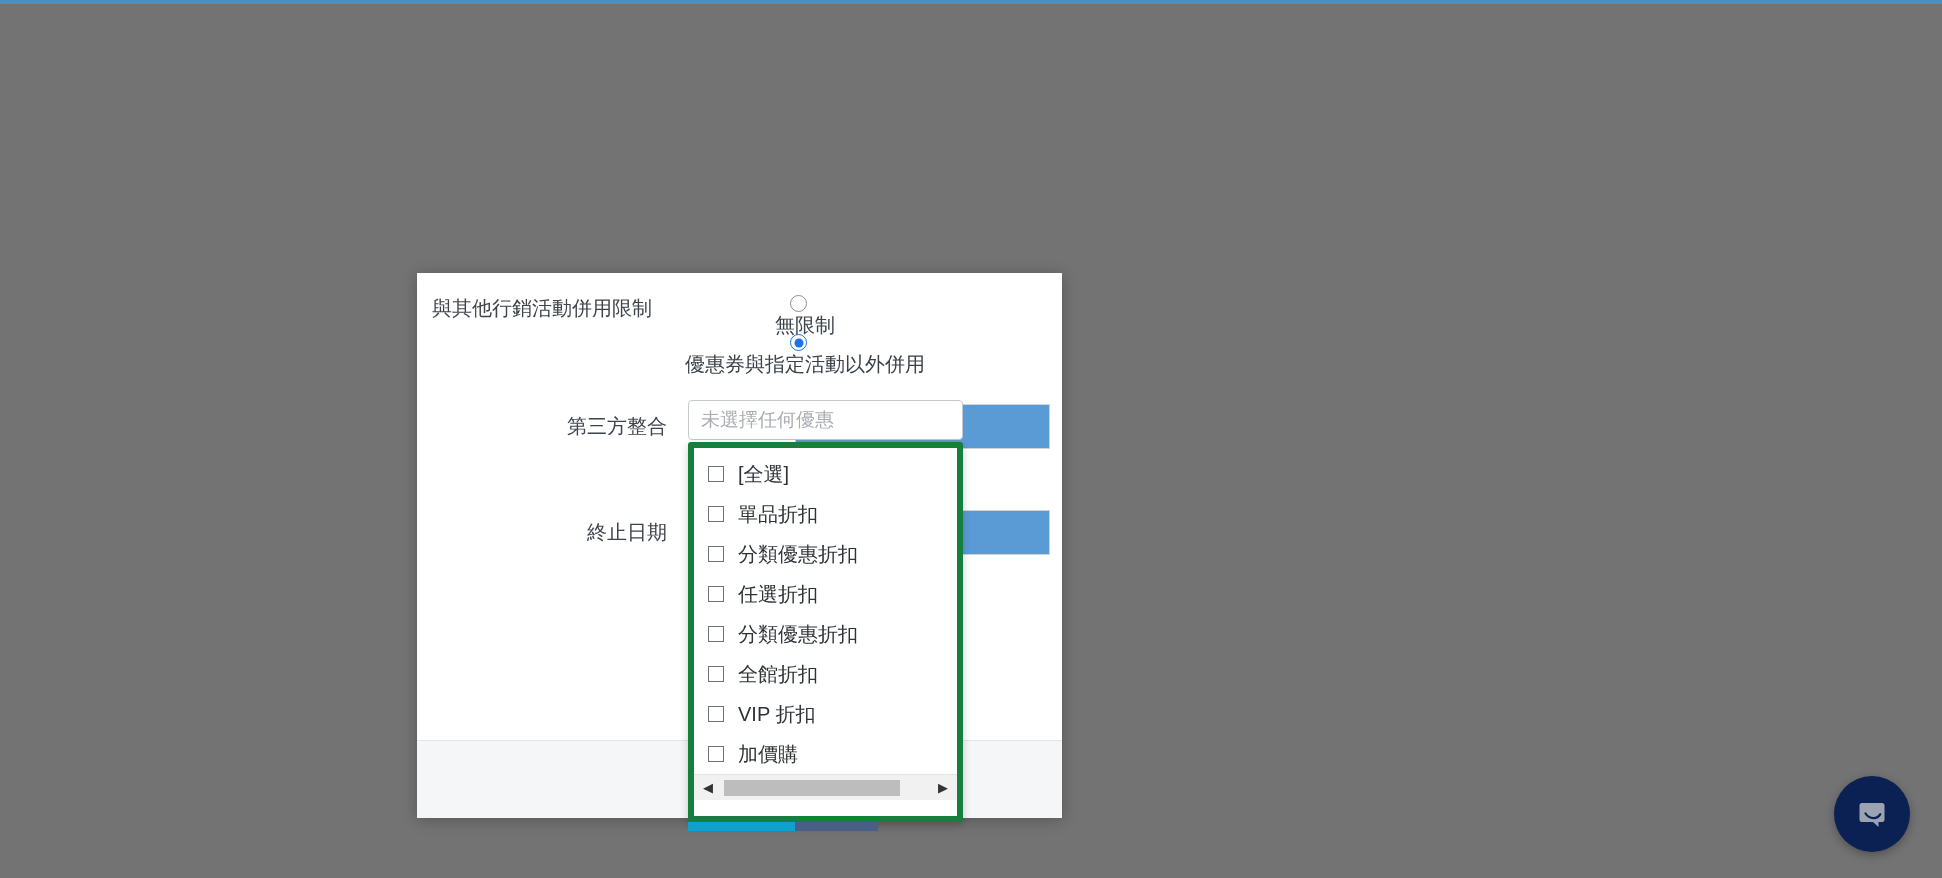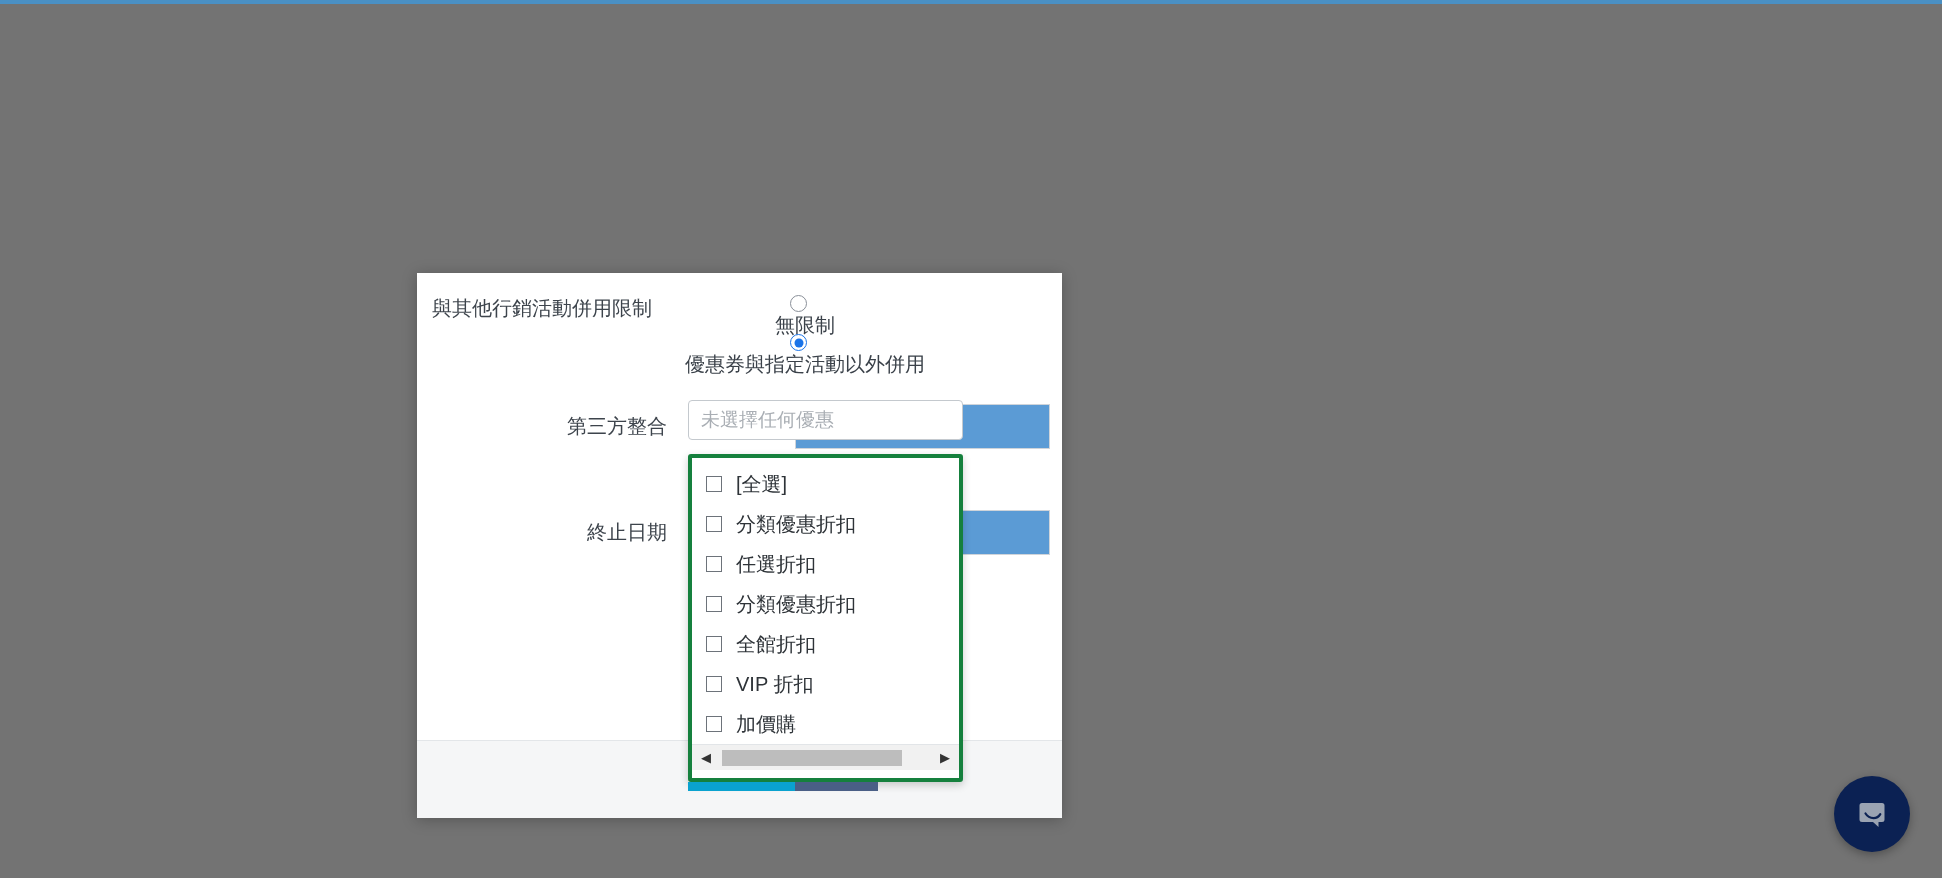--- a/index.html
+++ b/index.html
@@ -105,22 +105,22 @@
   .date-field { width:255px; height:45px; background:#5b9bd5; border:1px solid #cfd4da; margin-left:110px; }
   .modal-footer { position:absolute; left:0; right:0; bottom:0; height:78px; background:#f5f6f7; border-top:1px solid #e3e6e9; }
 
   
   .dd { position:absolute; left:688px; top:400px; width:275px; z-index:56; }
   .dd-input {
     height:40px; border:1px solid #c4c9ce; border-radius:4px; background:#ffffff;
     display:flex; align-items:center; padding:0 12px; font-size:19px; color:#a9aeb4;
   }
   .dd-panel {
-    margin-top:14px; background:#ffffff; border:4px solid #15803d; border-radius:3px;
-    box-shadow:0 3px 9px rgba(0,0,0,0.20); padding:6px 0 8px 0;
+    margin-top:2px; background:#ffffff; border:6px solid #15803d; border-radius:3px;
+    box-shadow:0 3px 9px rgba(0,0,0,0.20); padding:6px 0 16px 0;
   }
   .dd-item { display:flex; align-items:center; height:40px; padding-left:14px; font-size:20px; color:#2e3338; }
   .dd-chk { width:16px; height:16px; border:1px solid #6d737a; background:#fff; flex:0 0 16px; margin-right:14px; }
   .dd-scroll {
     height:26px; border-top:1px solid #e2e5e8; display:flex; align-items:center;
     padding:0 4px; background:#f1f1f1;
   }
   .dd-arrow { width:20px; display:flex; align-items:center; justify-content:center; color:#333; font-size:13px; }
   .dd-track { flex:1 1 auto; height:16px; background:#f1f1f1; position:relative; }
   .dd-thumb { position:absolute; left:6px; top:0; width:82%; height:16px; background:#bdbdbd; }
@@ -427,20 +427,24 @@
     <div class="dd-input">
       <span>未選擇任何優惠</span>
     </div>
     <div class="dd-panel">
       <label class="dd-item">
         <span class="dd-chk"></span>
         <span>[全選]</span>
       </label>
       <label class="dd-item">
         <span class="dd-chk"></span>
+        <span>單品折扣</span>
+      </label>
+      <label class="dd-item">
+        <span class="dd-chk"></span>
         <span>分類優惠折扣</span>
       </label>
       <label class="dd-item">
         <span class="dd-chk"></span>
         <span>任選折扣</span>
       </label>
       <label class="dd-item">
         <span class="dd-chk"></span>
         <span>分類優惠折扣</span>
       </label>

